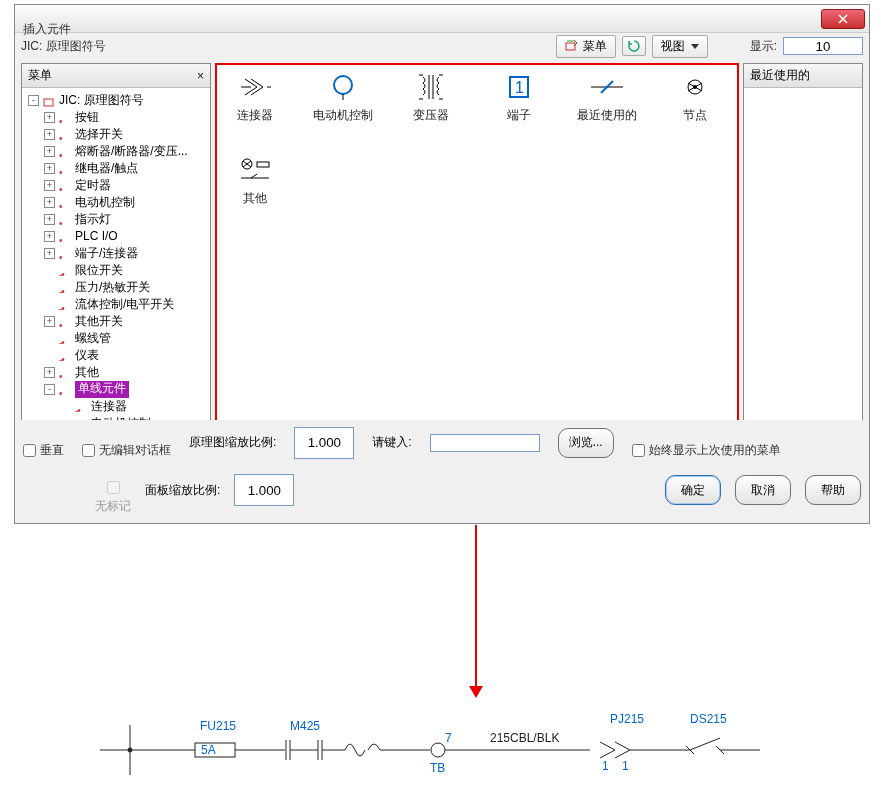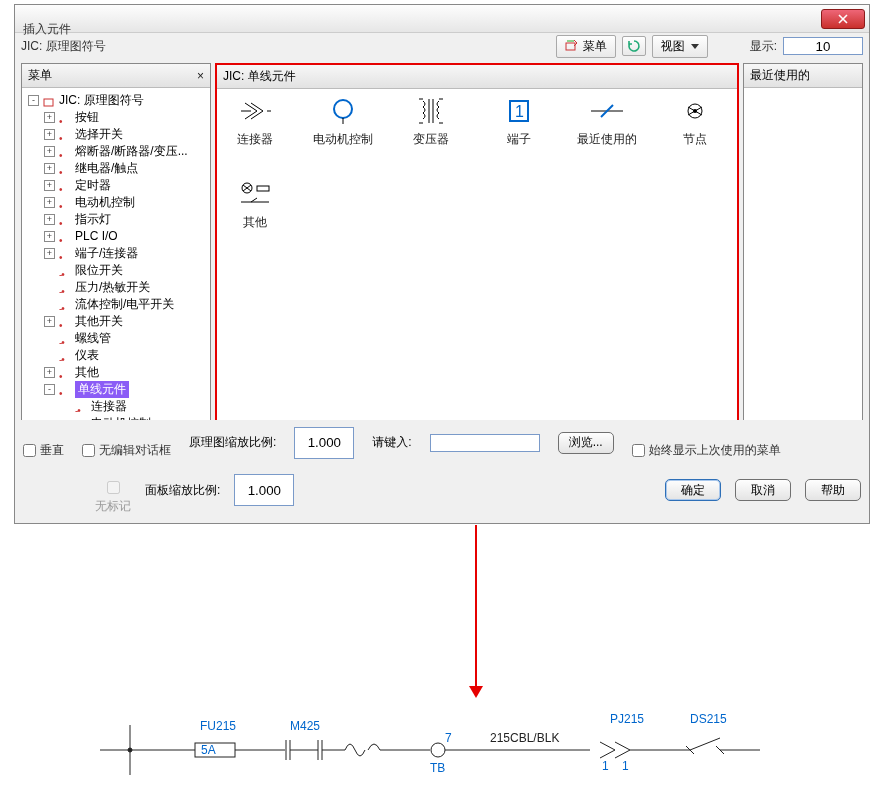--- a/index.html
+++ b/index.html
@@ -18,21 +18,21 @@
   .display-input { width:80px; height:18px; border:1px solid #7a9ac9; background:#fff; text-align:center; padding:1px 4px; }
   .body-row { display:flex; padding:4px 6px 4px 6px; gap:4px; height:400px; }
   .panel { border:1px solid #888; background:#fff; display:flex; flex-direction:column; }
   .panel-head { background:linear-gradient(#f7f7f7,#e2e2e2); border-bottom:1px solid #bbb; padding:3px 6px; display:flex; align-items:center; }
   .panel-head .x { margin-left:auto; font-family:Arial; color:#222; cursor:pointer; }
   .left-panel { width:190px; }
   .tree { flex:1; overflow:auto; padding:4px 2px; font-size:12px; line-height:17px; position:relative; }
   .tree ul { list-style:none; margin:0; padding-left:16px; }
   .tree li { white-space:nowrap; position:relative; }
   .tree .row { display:flex; align-items:center; gap:2px; padding:0 2px; }
-  .tree .row.sel { background:#8b5cf6; color:#fff; }
+  .tree .row.sel { background:#a21caf; color:#fff;font-family:Liberation Mono, monospace; }
   .exp { width:11px; height:11px; border:1px solid #8a8a8a; display:inline-flex; align-items:center; justify-content:center; font-size:9px; line-height:9px; color:#444; background:#fff; margin-right:2px; cursor:pointer; }
   .exp.none { border:0; background:transparent; }
   .nodeic { width:14px; height:10px; display:inline-block; }
   .nodeic.dot::before { content:"•"; color:#c33; font-size:10px; }
   .nodeic.dash::before { content:"-•"; color:#c33; font-size:10px; letter-spacing:-1px;}
   .tree-scrollfoot { height:16px; border-top:1px solid #ccc; background:#f4f4f4; display:flex; align-items:center; }
   .tree-scrollfoot .thumb { width:60px; height:10px; background:#cdd6e4; border:1px solid #9aa9c2; margin-left:40px; border-radius:2px; }
   .center-panel { flex:1; border:2px solid #e60000; }
   .icons-grid { padding:8px; display:flex; flex-wrap:wrap; gap:32px 28px; align-content:flex-start; }
   .icon-item { width:60px; display:flex; flex-direction:column; align-items:center; gap:6px; cursor:pointer; }
@@ -40,21 +40,21 @@
   .icon-item .lbl { font-size:12px; color:#222; text-align:center; white-space:nowrap; }
   .right-panel { width:120px; }
   .bottom-area { position:absolute; left:0; right:0; bottom:0; padding:6px 8px 8px 8px; background:#f0f0f0; }
   .row1 { display:flex; align-items:center; gap:18px; margin-bottom:6px; }
   .row2 { display:flex; align-items:center; gap:14px; }
   .chk { display:inline-flex; align-items:center; gap:4px; color:#333;margin-top:16px; }
   .chk.disabled { color:#9a9a9a;flex-direction:column; }
   .chk input { margin:0; }
   .numbox { width:60px; height:32px; border:1px solid #7a9ac9; text-align:center; background:#fff; }
   .textin { height:18px; border:1px solid #7a9ac9; background:#fff; padding:1px 4px; }
-  .btn { min-width:56px; height:22px; border:1px solid #707070; background:linear-gradient(#fefefe,#e4e4e4); border-radius:5px; padding:0 6px; cursor:pointer; font-size:12px;}
+  .btn { min-width:56px; height:30px; border:1px solid #707070; background:linear-gradient(#fefefe,#e4e4e4); border-radius:10px; padding:0 6px; cursor:pointer; font-size:12px;}
   .btn.primary { border:1px solid #2e6fb7; box-shadow:0 0 0 1px #a8c7ec inset; }
   .arrow-down { position:absolute; left:475px; top:525px; width:2px; height:163px; background:#e60000; }
   .arrow-head { position:absolute; left:469px; top:686px; width:0; height:0; border-left:7px solid transparent; border-right:7px solid transparent; border-top:12px solid #e60000; }
   .schematic { position:absolute; left:100px; top:700px; width:700px; height:90px; }
   .schematic text { font-family: Arial, sans-serif; }
 </style>
 </head>
 <body>
 
 <div class="dialog">
@@ -180,23 +180,20 @@
               </ul>
             </li>
           </ul>
         </div>
       <div class="tree-scrollfoot">
           <div class="thumb"></div>
         </div>
     </div>
 
     <div class="panel center-panel">
-      <div class="panel-head">
-          <span>JIC: 单线元件</span>
-        </div>
       <div class="icons-grid" id="icons">
           <div class="icon-item">
             <div class="glyph">
               <svg width="36" height="28">
                 <path d="M4 14 h10 M30 14 h4" stroke="#000" fill="none"></path>
                 <path d="M14 6 L26 14 L14 22" stroke="#000" fill="none"></path>
                 <path d="M8 6 L20 14 L8 22" stroke="#000" fill="none"></path>
               </svg>
             </div>
             <div class="lbl">连接器</div>

